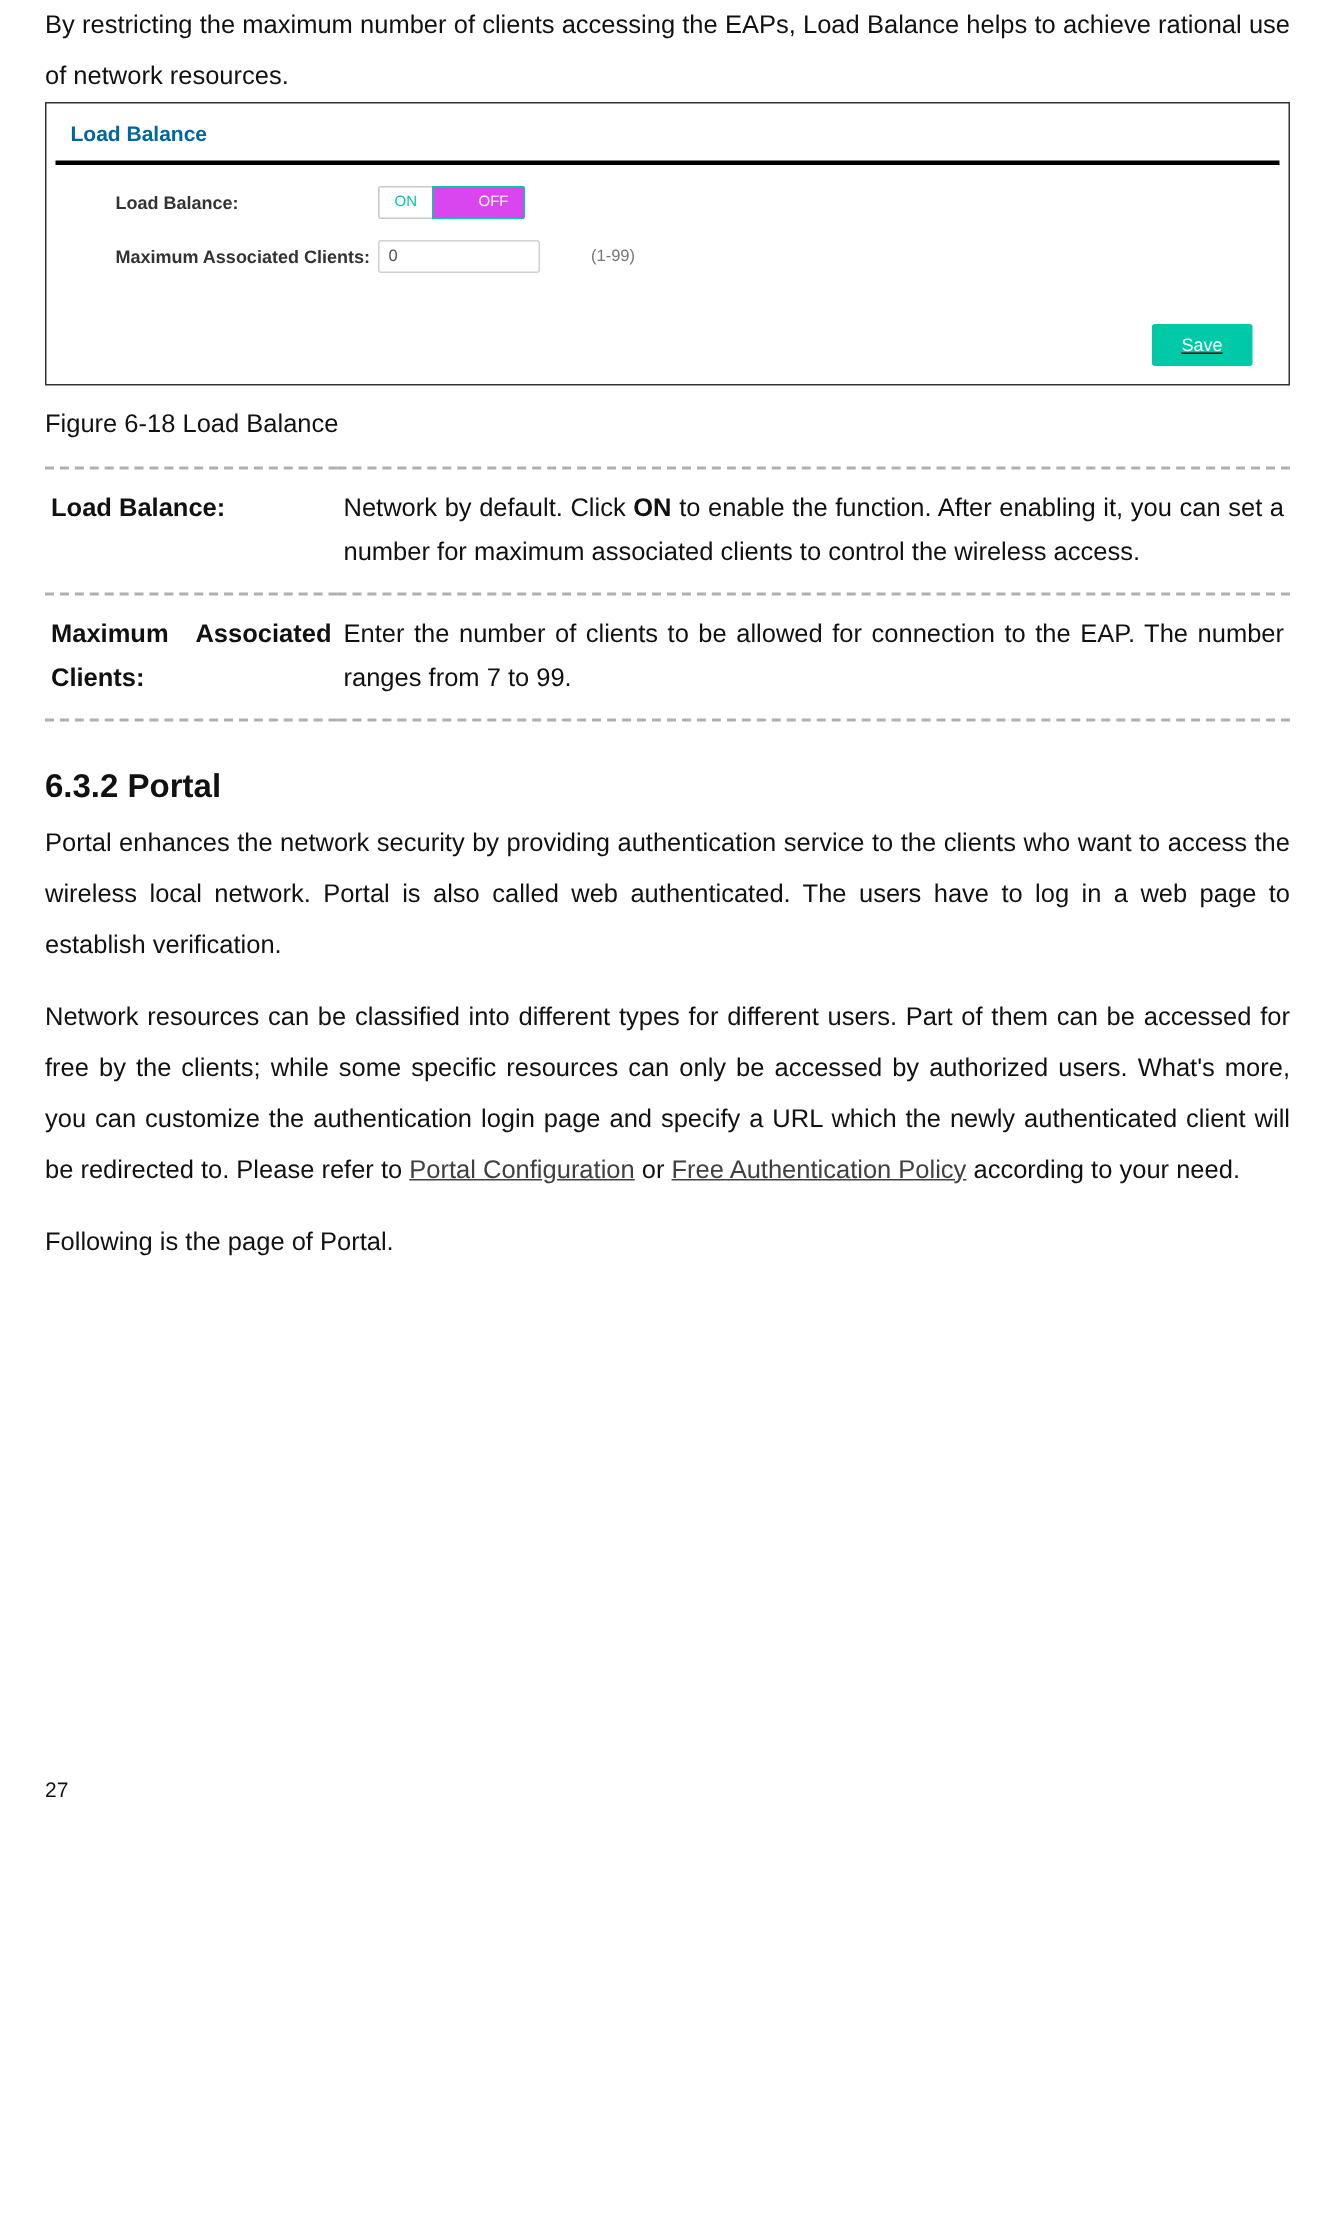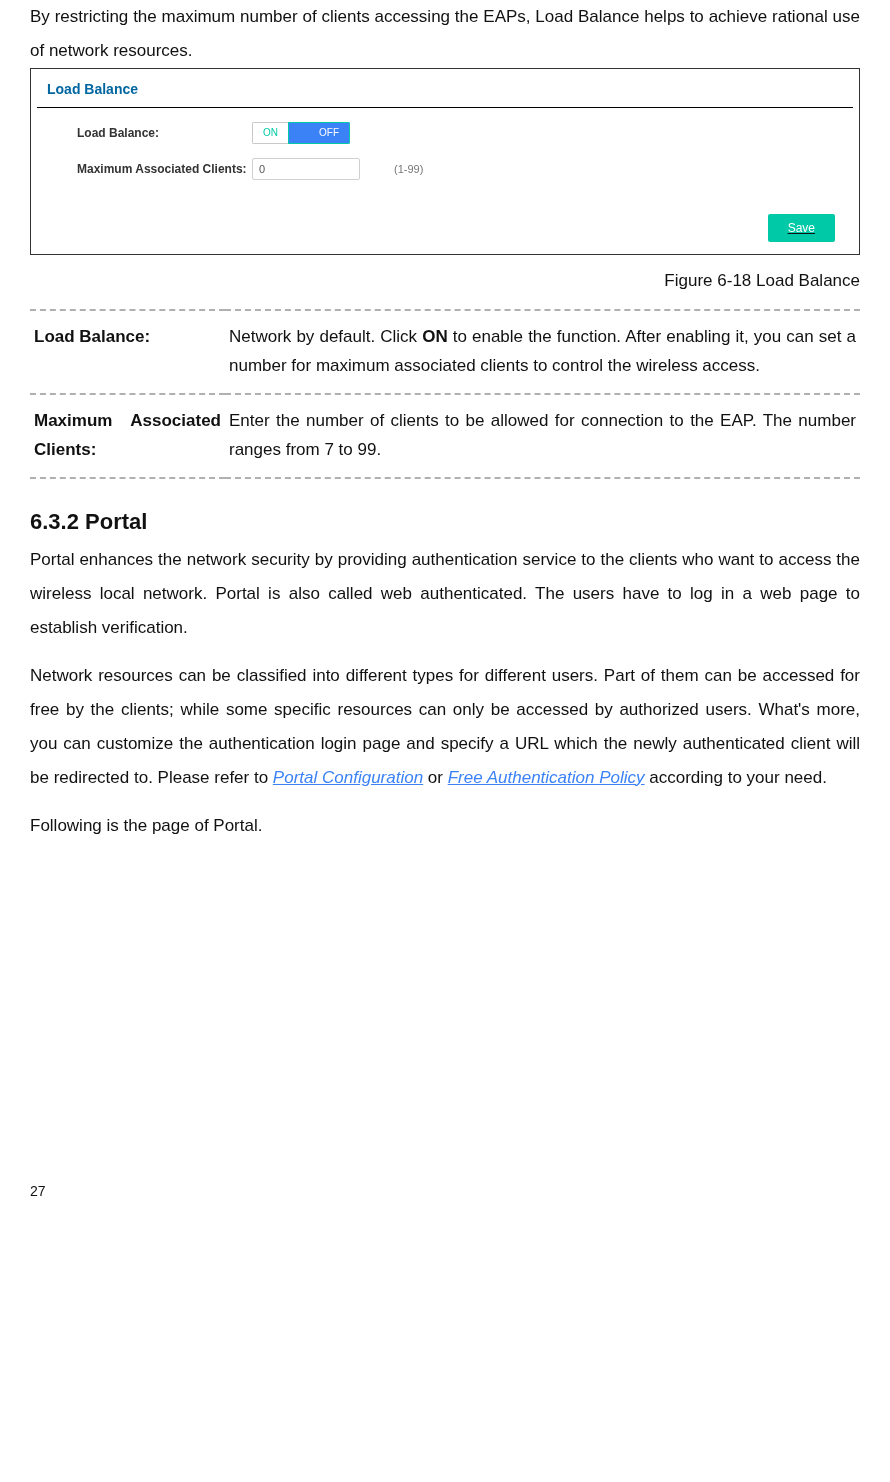--- a/index.html
+++ b/index.html
@@ -15,64 +15,64 @@
   .intro { line-height: 2.0; text-align: justify; }
   .panel-outer {
     border: 1px solid #333;
     padding: 6px;
     margin-bottom: 16px;
   }
   .panel-title {
     color: #0066a1;
     font-weight: bold;
     font-size: 14px;
-    border-bottom: 1px solid #000000;
+    border-bottom: 3px solid #000000;
     padding: 6px 10px 10px 10px;
   }
   .panel-body { padding: 14px 10px 20px 40px; }
   .form-row { display: flex; align-items: center; margin-bottom: 14px; }
   .form-label {
     width: 175px;
     font-weight: bold;
     font-size: 12px;
     color: #333;
   }
   .toggle { display: inline-flex; border-radius: 2px; overflow: hidden; font-size: 10px; line-height: 1; }
   .toggle span { padding: 5px 10px; display: inline-block; }
   .toggle .on { background: #fff; color: #00c9a7; border: 1px solid #c8c8c8; border-right: none; }
-  .toggle .off { background: #3b82f6; color: #fff; border: 1px solid #00c9a7; padding-left: 30px; }
+  .toggle .off { background: #d946ef; color: #fff; border: 1px solid #00c9a7; padding-left: 30px; }
   .num-input {
     width: 108px;
     padding: 4px 6px;
     font-size: 11px;
     color: #555;
     border: 1px solid #d0d0d0;
     border-radius: 2px;
     background: #fff;
   }
   .range-hint { font-size: 11px; color: #777; margin-left: 34px; }
   .panel-footer { display: flex; justify-content: flex-end; padding: 0 18px 6px; text-decoration: underline; }
   .save-btn {
     background: #00c9a7;
     color: #fff;
     font-size: 12px;
     border: none;
     padding: 7px 20px;
     border-radius: 2px;
     cursor: pointer;
   }
-  .figure-cap { text-align: right; font-size: 17px; margin: 14px 0 18px; }
+  .figure-cap { text-align: left; font-size: 17px; margin: 14px 0 18px; }
   .def-table { width: 100%; border-collapse: collapse; margin-bottom: 30px; }
   .def-table tr { border-top: 2px dashed #b0b0b0; }
   .def-table tr:last-child { border-bottom: 2px dashed #b0b0b0; }
   .def-table td { padding: 12px 4px; vertical-align: top; line-height: 1.7; text-align: justify;}
   .def-term { font-weight: bold; width: 195px; }
   h2.subhead { font-size: 22px; font-weight: bold; margin: 10px 0 8px; }
   .para { line-height: 2.0; margin-bottom: 14px; text-align: justify; }
-  .link { color: #3b82f6; text-decoration: underline; font-style: italic; }
+  .link { color: #404040; text-decoration: underline; }
   .page-num { text-align: left; font-size: 14px; margin-top: 340px; }
   strong { font-weight: bold; }
 </style>
 </head>
 <body>
 
 <p class="intro">By restricting the maximum number of clients accessing the EAPs, Load Balance helps to achieve rational use of network resources.</p>
 
 <div class="panel-outer">
   <div class="panel-title">Load Balance</div>

